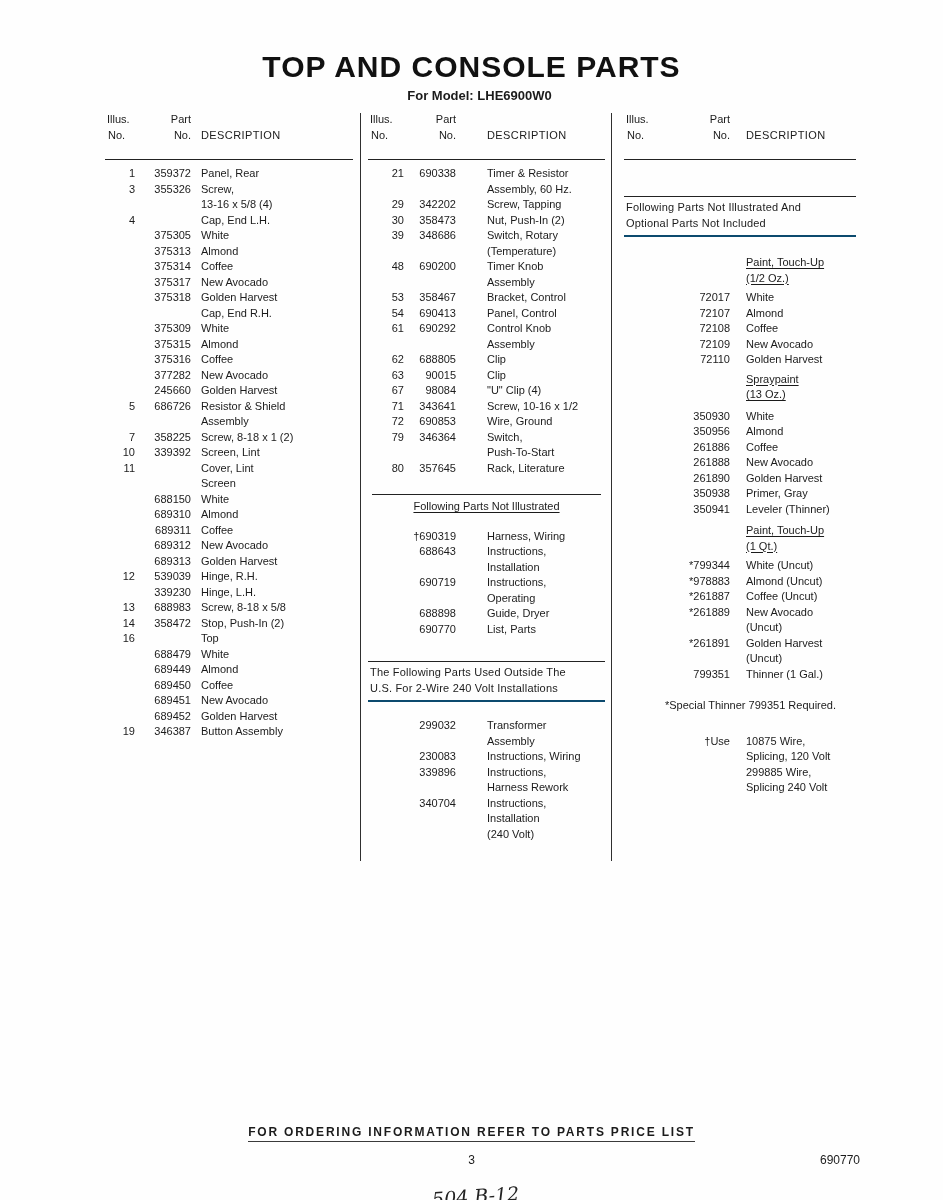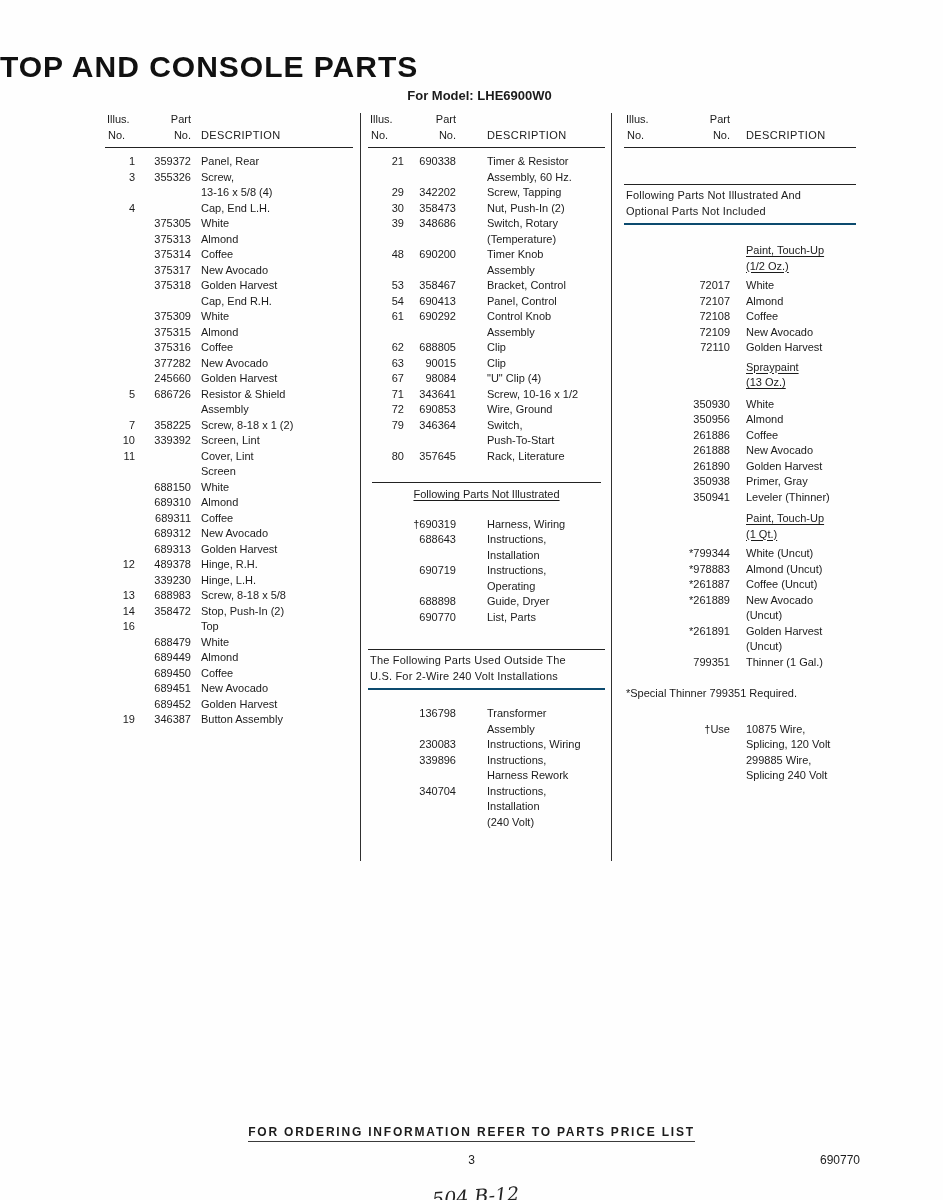--- a/index.html
+++ b/index.html
@@ -3,50 +3,50 @@
 <meta charset="utf-8">
 <style>
   * { margin:0; padding:0; box-sizing:border-box; }
   html,body { background:#ffffff; }
   .page {
     position:relative; width:943px; height:1200px; background:#fefefe;
     font-family:"Liberation Sans", sans-serif; color:#1b1b1b;
     overflow:hidden; margin:0 auto;
   }
   .title {
-    position:absolute; top:50px; left:0; width:100%; text-align:left;
+    position:absolute; top:50px; left:0; width:100%; text-align:center;
     font-size:30px; font-weight:bold; letter-spacing:1px; color:#111;
   }
   .subtitle {
     position:absolute; top:88px; left:0; width:100%; text-align:center;
     font-size:13px; font-weight:bold;margin-left:8px;
   }
   .col { position:absolute; top:112px; font-size:11px; line-height:15.5px; }
   .col1 { left:105px; width:248px; --c1:32px; --c2:54px; --dpad:10px; }
   .col2 { left:368px; width:237px; --c1:38px; --c2:50px; --dpad:31px; }
   .col3 { left:624px; width:232px; --c1:30px; --c2:76px; --dpad:16px; }
   .vline { position:absolute; top:113px; height:748px; width:1px; background:#2f2f2f; }
   .vline1 { left:360px; }
   .vline2 { left:611px; }
-  .col-head { border-bottom:1px solid #222; padding-bottom:4px; margin-bottom:6px; }
+  .col-head { border-bottom:1px solid #222; padding-bottom:16px; margin-bottom:6px; }
   .row { display:grid; grid-template-columns: var(--c1) var(--c2) 1fr; }
   .illus { text-align:right; padding-right:2px; white-space:pre; }
   .part  { text-align:right; white-space:pre; }
   .desc  { padding-left: var(--dpad); white-space:pre-line; }
   .u { text-decoration:underline; text-underline-offset:2px; }
   .illus-h { text-align:left; padding-left:2px; }
   .no-h1   { text-align:left; padding-left:3px; }
   .part-h, .no-h2 { text-align:right; padding-left:6px; }
   .desc-h  { padding-left:var(--dpad); letter-spacing:0.4px; }
   .rule-head { border-top:1px solid #222; margin:0 4px; padding-top:4px; text-align:center; }
   .box-head {
     border-top:1px solid #222; border-bottom:2px solid #0c4a6e;
     padding:3px 0 4px 2px; white-space:pre-line; letter-spacing:0.2px;
   }
-  .note { white-space:pre-line; padding-left:2px; }
+  .note { white-space:pre-line; padding-left:2px;margin-left:39px; }
   .gap { width:100%; }
   .footer-note { position:absolute; top:1122px; left:0; width:100%; text-align:center; }
   .footer-note span {
     font-weight:bold; font-size:12px; letter-spacing:1.8px;
     border-bottom:1px solid #3a3a3a; padding-bottom:2px;
   }
   .page-number { position:absolute; top:1153px; left:0; width:100%; text-align:center; font-size:12px; }
   .doc-number { position:absolute; top:1153px; left:820px; font-size:12px; }
   .handwriting {
     position:absolute; top:1185px; left:432px;
@@ -192,21 +192,21 @@
           <span class="part">689312</span>
           <span class="desc">New Avocado</span>
         </div>
         <div class="row">
           <span class="illus"></span>
           <span class="part">689313</span>
           <span class="desc">Golden Harvest</span>
         </div>
         <div class="row">
           <span class="illus">12</span>
-          <span class="part">489378</span>
+          <span class="part">539039</span>
           <span class="desc">Hinge, R.H.</span>
         </div>
         <div class="row">
           <span class="illus"></span>
           <span class="part">339230</span>
           <span class="desc">Hinge, L.H.</span>
         </div>
         <div class="row">
           <span class="illus">13</span>
           <span class="part">688983</span>
@@ -378,21 +378,21 @@
           <span class="illus"></span>
           <span class="part">690770</span>
           <span class="desc">List, Parts</span>
         </div>
         <div class="gap" style="height: 24px;"></div>
         <div class="box-head">The Following Parts Used Outside The
 U.S. For 2-Wire 240 Volt Installations</div>
         <div class="gap" style="height: 16px;"></div>
         <div class="row">
           <span class="illus"></span>
-          <span class="part">136798</span>
+          <span class="part">299032</span>
           <span class="desc">Transformer
 Assembly</span>
         </div>
         <div class="row">
           <span class="illus"></span>
           <span class="part">230083</span>
           <span class="desc">Instructions, Wiring</span>
         </div>
         <div class="row">
           <span class="illus"></span>

